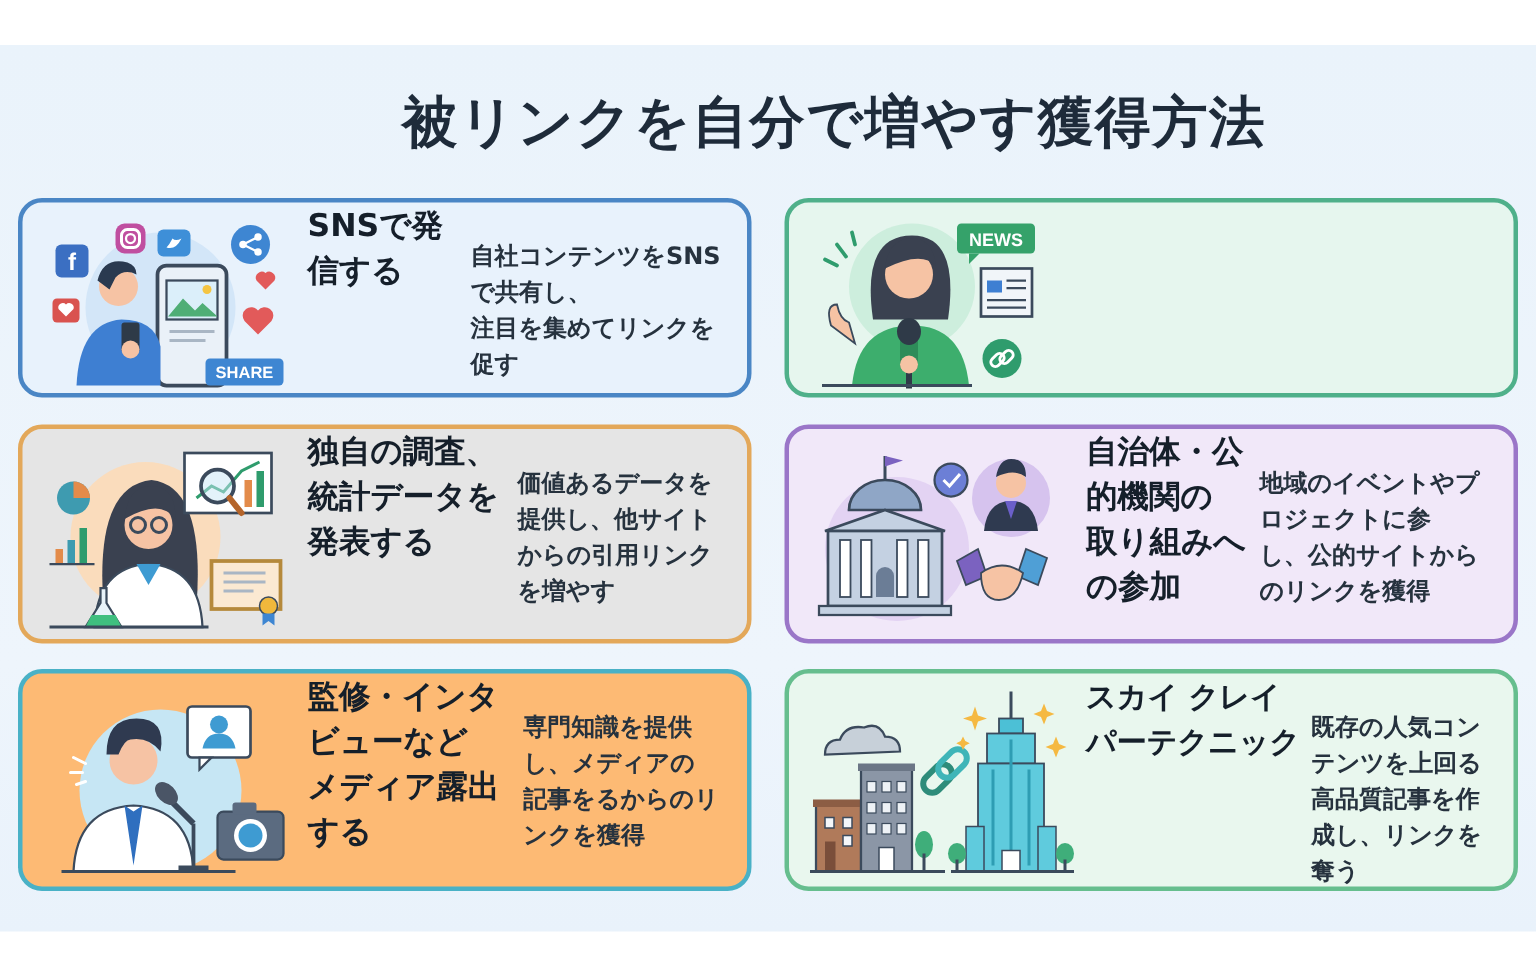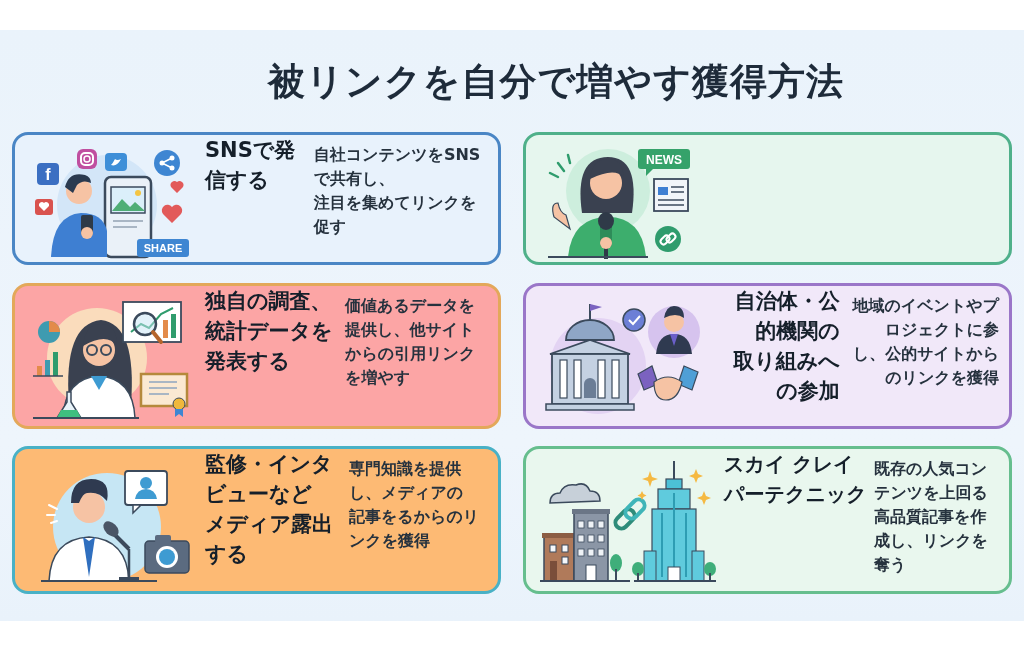--- a/index.html
+++ b/index.html
@@ -16,33 +16,33 @@
       font-size: 37px; font-weight: bold; color: #1e2b3a; letter-spacing: 1px; margin-left: 44px;
     }
     .card {
       position: absolute; border-radius: 16px; border: 3px solid; box-sizing: border-box;
       overflow: hidden;
     }
     .card .illus { position: absolute; left: 12px; top: 8px; width: 170px; height: calc(100% - 16px); }
     .card .text { position: absolute; left: 190px; right: 10px; top: 0; bottom: 0;
       display: flex; flex-direction: row; justify-content: center; }
     .card .title { font-size: 21px; font-weight: bold; line-height: 30px; color: #151f2a; white-space: pre-line; }
-    .card .desc { font-size: 16px; font-weight: bold; line-height: 24px; color: #26323e; margin-top: 8px; white-space: pre-line; }
+    .card .desc { font-size: 16px; font-weight: bold; line-height: 24px; color: #26323e; margin-top: 24px; white-space: pre-line; }
 
     .c-blue   { border-color: #4a86c5; background: #e8f2fc; }
     .c-green  { border-color: #4fb08a; background: #e6f6ee; }
-    .c-orange { border-color: #e3a85a; background: #fca5a5; }
+    .c-orange { border-color: #e3a85a; background: #e5e5e5; }
     .c-purple { border-color: #9a76c8; background: #f1e8f9; }
     .c-teal   { border-color: #49b1c6; background: #fdba74; }
     .c-mint   { border-color: #66be8e; background: #e9f7ee; }
 
     #card-sns      { left: 12px;  top: 132px; width: 489px; height: 133px; }
     #card-press    { left: 523px; top: 132px; width: 489px; height: 133px; }
     #card-research { left: 12px;  top: 283px; width: 489px; height: 146px; }
-    #card-public   { left: 523px; top: 283px; width: 489px; height: 146px; text-align: right; }
+    #card-public   { left: 523px; top: 283px; width: 489px; height: 146px; }
     #card-media    { left: 12px;  top: 446px; width: 489px; height: 148px; }
     #card-skyscraper { left: 523px; top: 446px; width: 489px; height: 148px; }
 
     #card-press .text, #card-public .text, #card-skyscraper .text { left: 198px; }
     #card-skyscraper .title { font-size: 20px; }
   </style>
 </head>
 <body>
 
 <div class="canvas"></div>

